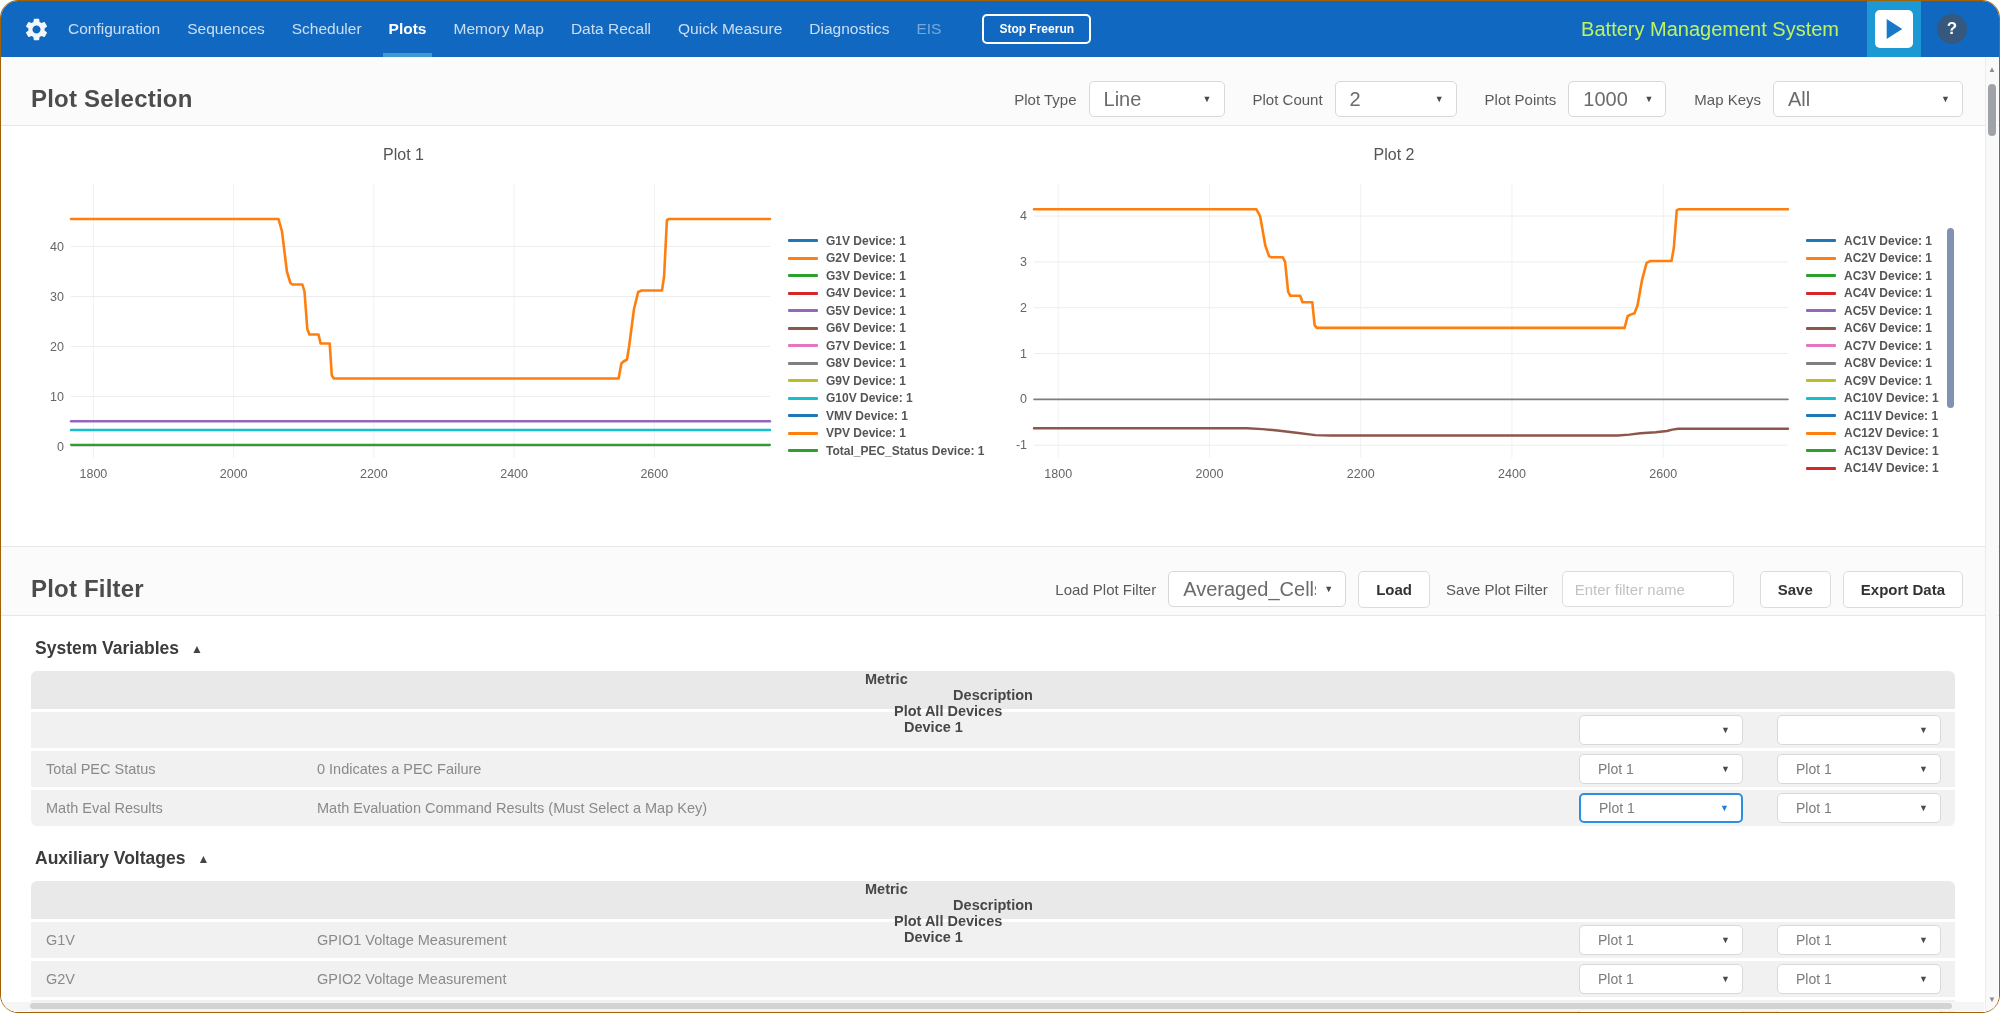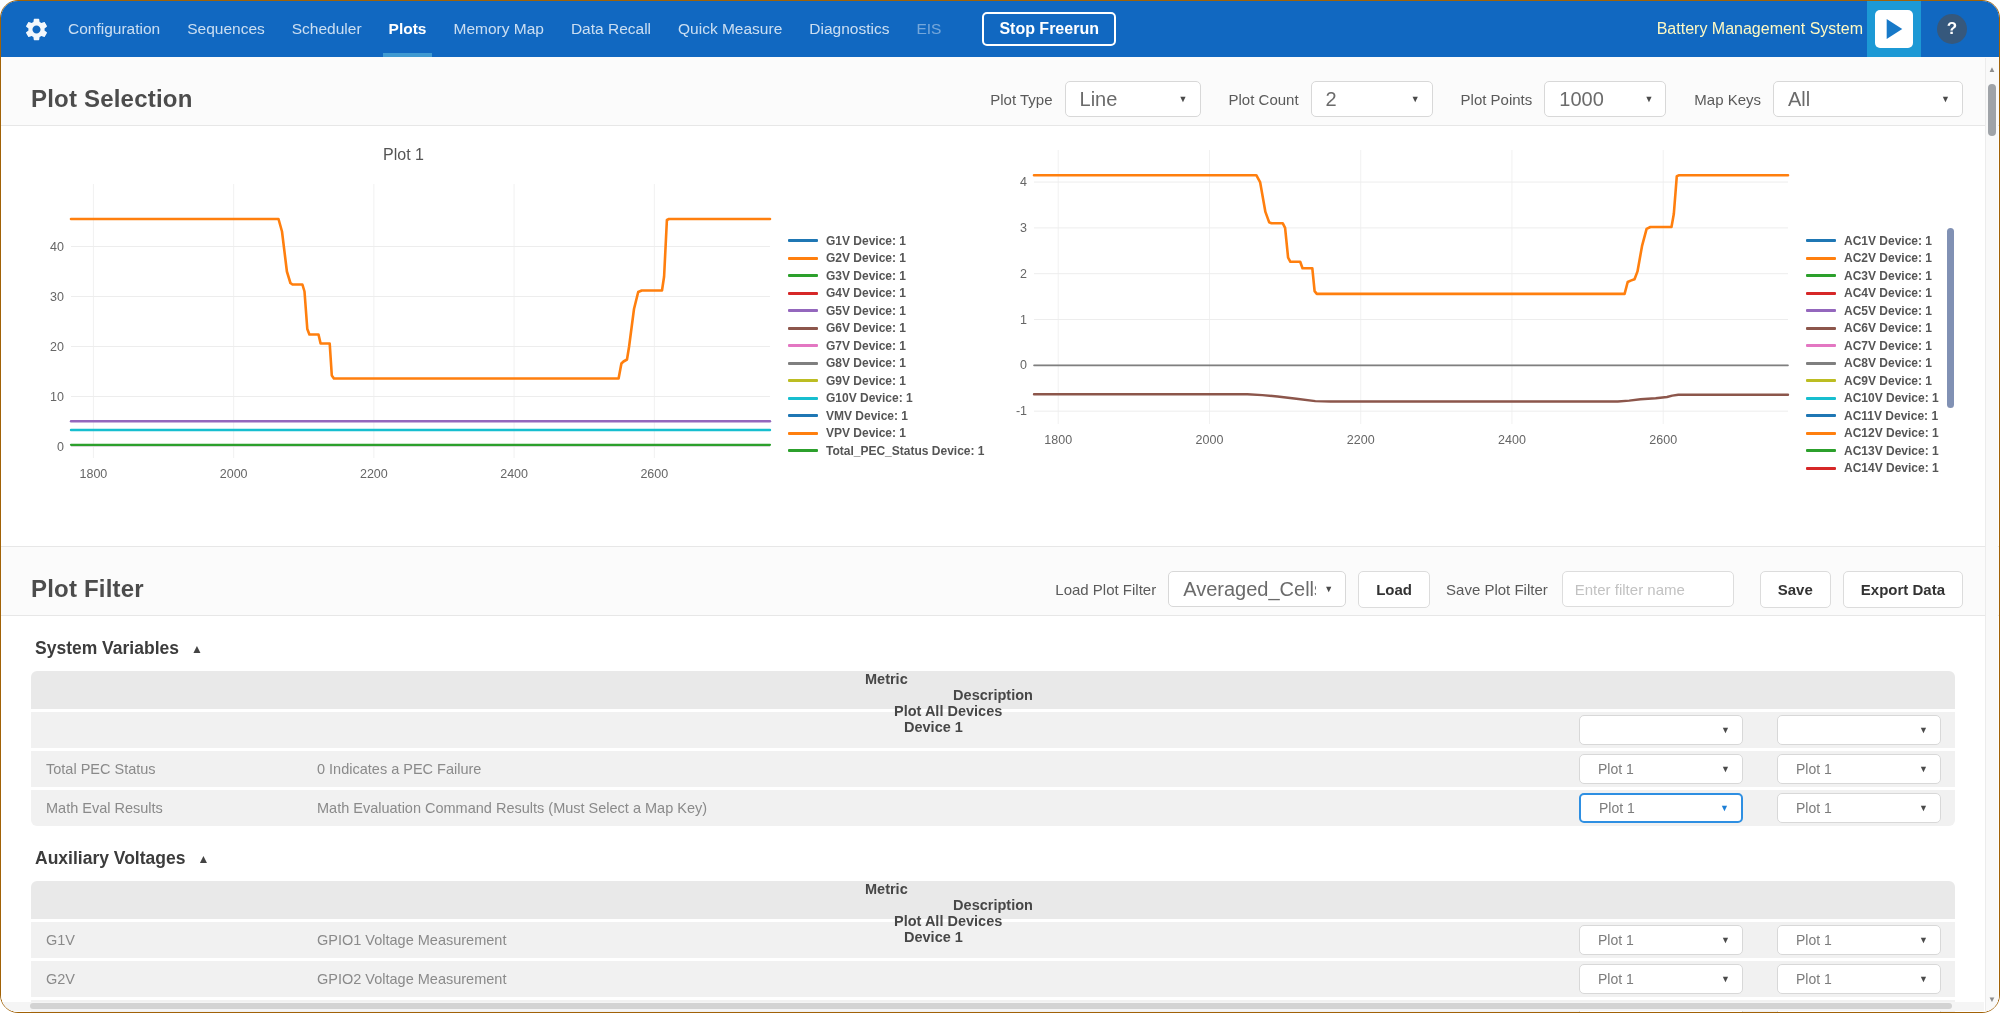--- a/index.html
+++ b/index.html
@@ -13,24 +13,24 @@
             padding:0 20px 0 22px; position:relative; }
   .gear { display:flex; align-items:center; margin-right:18px; cursor:pointer; }
   .nav-items { display:flex; align-items:center; height:56px; }
   .nav-item { position:relative; color:rgba(255,255,255,0.78); font-size:15.5px;
               margin-right:27px; line-height:56px; cursor:pointer; white-space:nowrap; }
   .nav-item.active { color:#ffffff; font-weight:700; }
   .nav-item.active::after { content:""; position:absolute; left:-6px; right:-6px; bottom:0;
               height:4px; background:#3f9ad2; }
   .nav-item.disabled { color:rgba(255,255,255,0.42); cursor:default; }
   .stop-btn { margin-left:14px; background:transparent; border:2px solid #ffffff;
-              border-radius:5px; color:#fff; font-weight:700; font-size:16px;
+              border-radius:5px; color:#fff; font-weight:700; font-size:12px;
               padding:6px 15px; font-family:inherit; cursor:pointer; }
   .nav-right { margin-left:auto; display:flex; align-items:center; height:56px; }
-  .app-title { color:#fef9c3; font-size:16px; margin-right:4px; white-space:nowrap; }
+  .app-title { color:#bef264; font-size:20px; margin-right:28px; white-space:nowrap; }
   .play-tile { width:54px; height:56px; background:#1c99d5; display:flex;
                align-items:center; justify-content:center; cursor:pointer; }
   .play-box { width:38px; height:38px; background:#ffffff; border-radius:5px;
               display:flex; align-items:center; justify-content:center; }
   .help-circle { width:30px; height:30px; border-radius:50%; background:#36587c;
               color:#fff; font-weight:700; font-size:17px; display:flex; align-items:center;
               justify-content:center; margin-left:16px; margin-right:12px; cursor:pointer; }
 
   
   .section-bar { height:69px; background:#fbfbfb; border-bottom:1px solid #e7e7e7;
@@ -38,21 +38,21 @@
   .section-bar h1 { font-size:24px; color:#4c4c4c; font-weight:700; letter-spacing:.2px; }
   .bar-controls { margin-left:auto; display:flex; align-items:center; }
   .ctrl { display:flex; align-items:center; margin-left:28px; }
   .ctrl .lbl { font-size:15px; color:#5a5a5a; margin-right:12px; white-space:nowrap; }
   .dd { background:#fff; border:1px solid #d8d8d8; border-radius:5px; height:36px;
         display:flex; align-items:center; padding:0 12px 0 14px; cursor:pointer; }
   .dd .dd-val { flex:1; font-size:20px; color:#6b6b6b; white-space:nowrap; overflow:hidden; }
   .dd .dd-arrow { font-size:9px; color:#4a4a4a; margin-left:8px; }
   .dd.focused { border:2px solid #2e8fe2; }
   .dd.focused .dd-arrow { color:#1d7fd6; }
-  .ctrl.w1 .dd{width:136px;} .ctrl.w2 .dd{width:122px;} .ctrl.w3 .dd{width:122px;} .ctrl.w4 .dd{width:190px;}
+  .ctrl.w1 .dd{width:136px;} .ctrl.w2 .dd{width:122px;} .ctrl.w3 .dd{width:98px;} .ctrl.w4 .dd{width:190px;}
 
   
   .plots-row { height:420px; background:#fff; display:flex; padding-top:14px; }
   .plot-group { display:flex; }
   .plot-group:nth-child(1){ padding-left:30px; }
   .plot-group:nth-child(2){ padding-left:18px; flex:1; }
   .plot-title { text-align:center; font-size:16px; color:#555; padding:6px 0 10px 0; }
   .plot-legend { position:relative; padding-top:92px; padding-left:12px;font-weight:bold; }
   .plot-group:nth-child(1) .plot-legend{ width:200px; }
   .plot-group:nth-child(2) .plot-legend{ width:160px; }
@@ -251,21 +251,21 @@
             <span class="legend-swatch" style="background: rgb(255, 127, 14);"></span>
             <span class="legend-label">VPV Device: 1</span>
           </div>
           <div class="legend-item">
             <span class="legend-swatch" style="background: rgb(44, 160, 44);"></span>
             <span class="legend-label">Total_PEC_Status Device: 1</span>
           </div>
         </div>
       </div>
       <div class="plot-group">
-        <div class="plot-main" style="width: 800px;"><svg width="800" height="312">
+        <div class="plot-main" style="width: 800px;"><div class="plot-title">Plot 2</div><svg width="800" height="312">
             <line x1="64.20060180541626" x2="64.20060180541626" y1="10" y2="284" stroke="#f1f1f1" stroke-width="1"></line>
             <text x="64.20060180541626" y="304" text-anchor="middle" fill="#666" font-size="12.5">1800</text>
             <line x1="215.45436308926782" x2="215.45436308926782" y1="10" y2="284" stroke="#f1f1f1" stroke-width="1"></line>
             <text x="215.45436308926782" y="304" text-anchor="middle" fill="#666" font-size="12.5">2000</text>
             <line x1="366.70812437311935" x2="366.70812437311935" y1="10" y2="284" stroke="#f1f1f1" stroke-width="1"></line>
             <text x="366.70812437311935" y="304" text-anchor="middle" fill="#666" font-size="12.5">2200</text>
             <line x1="517.9618856569709" x2="517.9618856569709" y1="10" y2="284" stroke="#f1f1f1" stroke-width="1"></line>
             <text x="517.9618856569709" y="304" text-anchor="middle" fill="#666" font-size="12.5">2400</text>
             <line x1="669.2156469408225" x2="669.2156469408225" y1="10" y2="284" stroke="#f1f1f1" stroke-width="1"></line>
             <text x="669.2156469408225" y="304" text-anchor="middle" fill="#666" font-size="12.5">2600</text>

